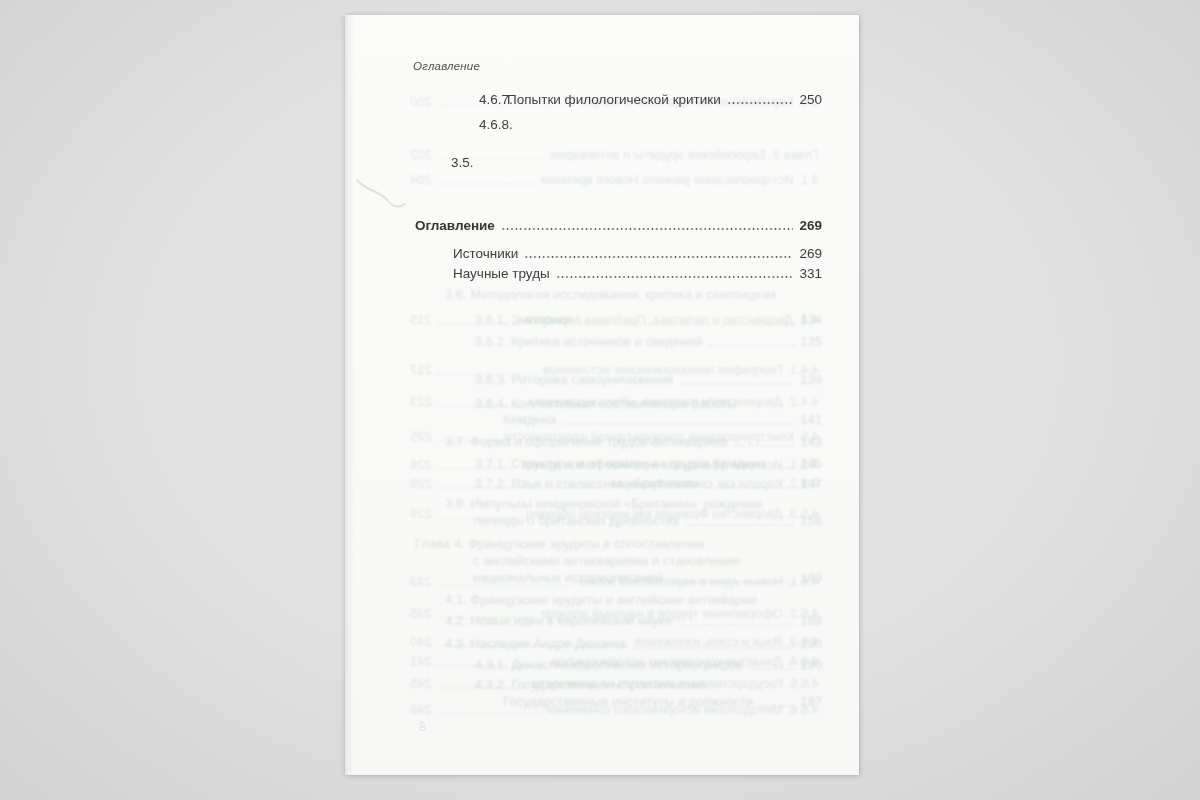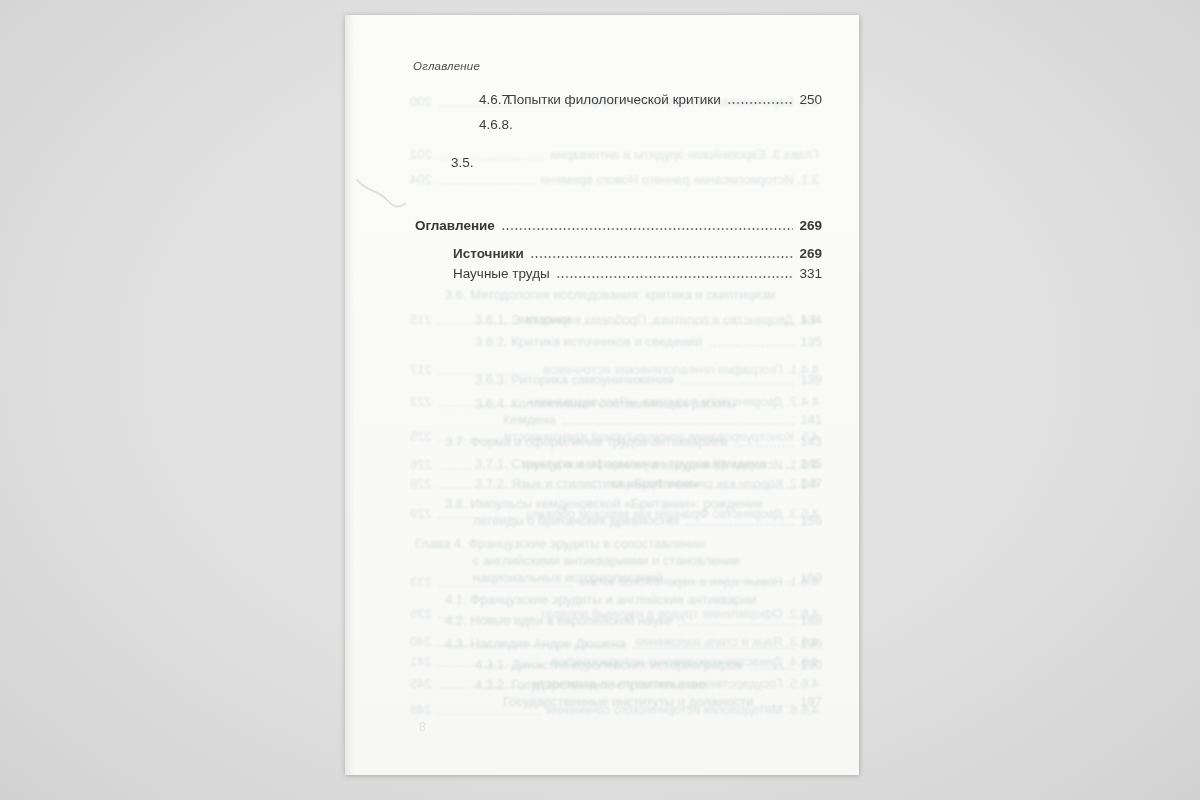--- a/index.html
+++ b/index.html
@@ -251,21 +251,21 @@
           <span class="num" style="width: 28px;">4.6.8.</span>
         </div>
         <div class="toc-row" style="top: 140px; left: 106px;">
           <span class="num" style="width: 22px;">3.5.</span>
         </div>
         <div class="toc-row bold" style="top: 203px; left: 70px;">
           <span class="txt">Оглавление</span>
           <span class="leader"></span>
           <span class="pagenum">269</span>
         </div>
-        <div class="toc-row" style="top: 231px; left: 108px; font-weight: bold;">
+        <div class="toc-row" style="top: 231px; left: 108px;">
           <span class="txt">Источники</span>
           <span class="leader"></span>
           <span class="pagenum">269</span>
         </div>
         <div class="toc-row" style="top: 251px; left: 108px; justify-content: center;">
           <span class="txt">Научные труды</span>
           <span class="leader"></span>
           <span class="pagenum">331</span>
         </div>
       </div>

